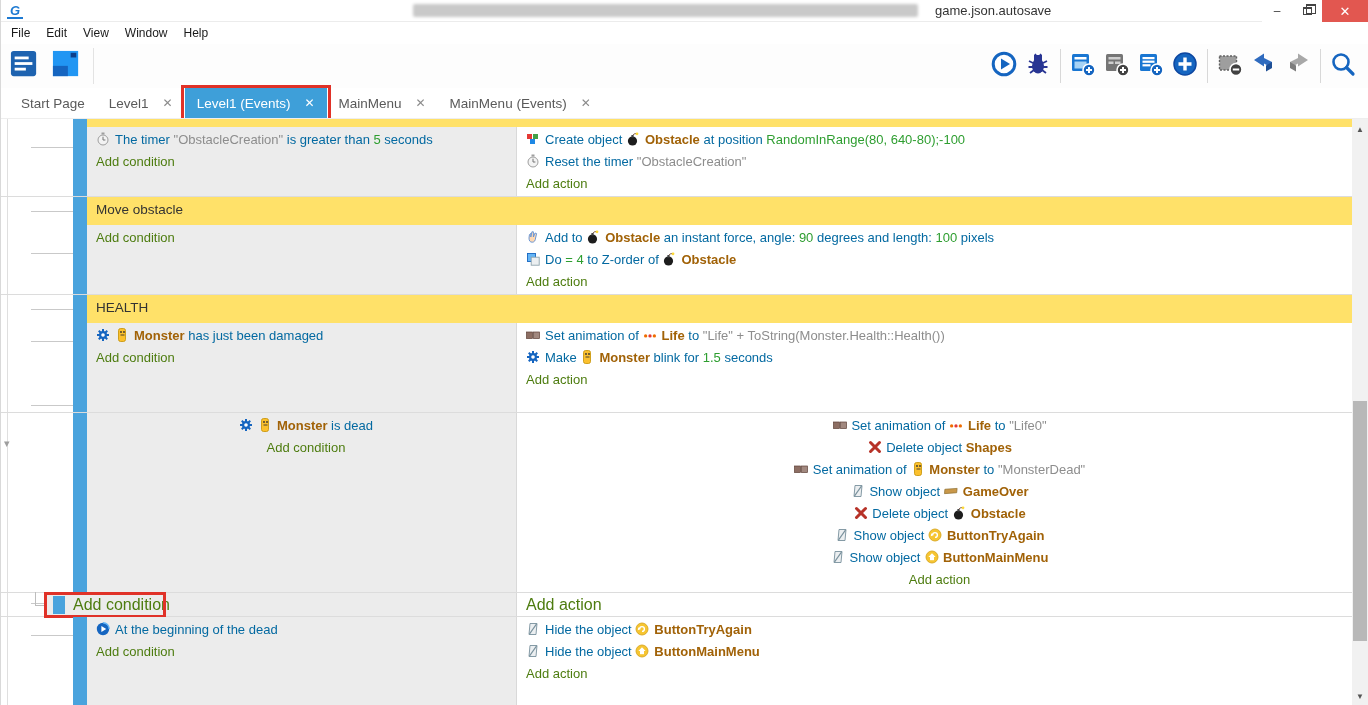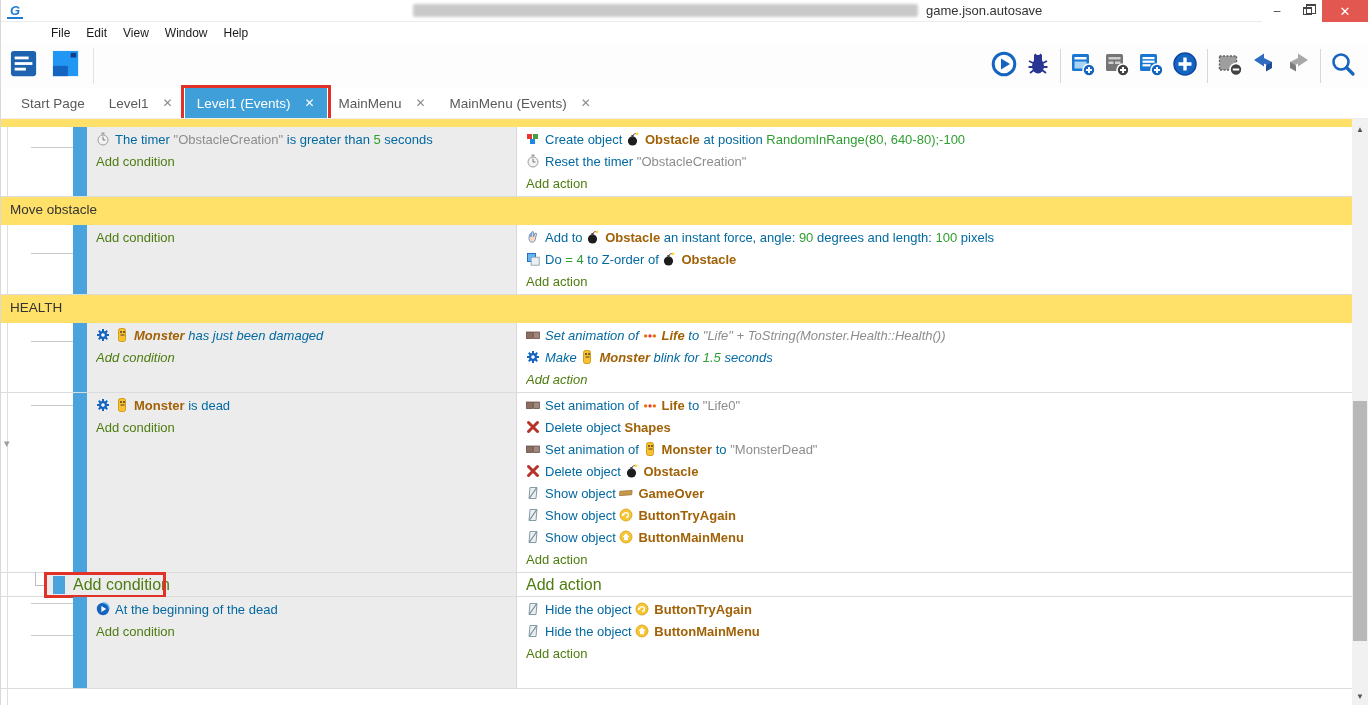--- a/index.html
+++ b/index.html
@@ -4,29 +4,29 @@
 <style>
   * { box-sizing: border-box; margin: 0; padding: 0; }
   html,body { width:1368px; height:705px; overflow:hidden; }
   body { font-family:"Liberation Sans", sans-serif; background:#fff; color:#2a2a2a; }
   .window { width:1368px; height:705px; border-left:1px solid #d9d9d9; position:relative; }
 
   
   .titlebar { height:22px; display:flex; align-items:center; background:#fff; border-bottom:1px solid #ececec; position:relative; }
   .appicon { width:16px; height:16px; margin:0 6px 0 6px; font-weight:bold; font-style:italic; font-size:13px; color:#1e7ad2; line-height:16px; text-align:center; border-bottom:2px solid #1e7ad2; }
   .title-redaction { width:505px; height:13px; background:#c9c9c9; filter:blur(1.5px); margin-left:384px; border-radius:2px; }
-  .title-text { font-size:13px; color:#333; margin-left:8px; white-space:nowrap; }
+  .title-text { font-size:13px; color:#333; margin-left:17px; white-space:nowrap; }
   .win-controls { position:absolute; right:0; top:0; height:22px; display:flex; }
   .win-btn { width:30px; height:22px; border:none; background:#fff; font-size:12px; color:#444; cursor:default; display:flex; align-items:center; justify-content:center; }
   .win-btn.close { width:46px; background:#e25750; color:#fff; font-size:13px; }
   .restore-glyph { display:inline-block; width:9px; height:8px; border:1px solid #444; border-top-width:2px; position:relative; }
   .restore-glyph:before { content:""; position:absolute; left:2px; top:-5px; width:8px; height:7px; border:1px solid #444; border-top-width:2px; }
 
   
-  .menubar { height:22px; display:flex; align-items:center; background:#fff; font-size:12px; color:#1a1a1a;margin-left:40px; }
+  .menubar { height:22px; display:flex; align-items:center; background:#fff; font-size:12px; color:#1a1a1a; }
   .menu-item { padding:2px 8px; cursor:default; }
   .menu-item:first-child { margin-left:2px; }
 
   
   .toolbar { height:44px; display:flex; align-items:center; background:#fdfdfd; padding:0 8px; }
   .tb-left { display:flex; align-items:center; gap:12px; }
   .tb-spacer { flex:1; }
   .tb-right { display:flex; align-items:center; }
   .tb-btn { width:30px; height:30px; display:flex; align-items:center; justify-content:center; cursor:default; }
   .tb-right .tb-btn { width:34px; height:30px; }
@@ -41,21 +41,21 @@
   .tab.selected .tab-close { color:#fff; }
   .tab-annotation { position:absolute; left:-4px; top:-3px; right:-4px; bottom:-3px; border:3px solid #e03228; pointer-events:none; }
 
   
   .events { position:relative; height:587px; background:#fff; overflow:hidden; border-top:1px solid #eee; }
   .events-rows { position:absolute; left:0; top:0; width:1352px; }
   .row { display:flex; width:1352px; position:relative; }
   .row .gutter-pad { width:72px; flex:none; }
   .row .sel-bar { width:14px; flex:none; background:#4aa3dd; }
   .row.comment .comment-body { flex:1; background:#ffe169; font-size:13.5px; color:#333; padding:5px 0 0 9px; }
-  .row.comment { height:28px;flex-direction:column; }
+  .row.comment { height:28px; }
   .row.comment.partial { height:8px; }
   .row.event { border-bottom:1px solid #dcdcdc; }
   .cond-cell { width:430px; flex:none; background:#ececec; padding:2px 0 0 9px; border-right:1px solid #d9d9d9; }
   .act-cell { flex:1; background:#fff; padding:2px 0 0 9px; }
   .line { height:22px; line-height:22px; font-size:13px; white-space:nowrap; overflow:hidden; }
   .line .ic { display:inline-block; width:15px; height:14px; vertical-align:-2px; margin-right:4px; }
   .line .ic svg { width:14px; height:14px; }
   .seg-p { color:#0369a1; }
   .seg-o { color:#a16207; font-weight:bold; }
   .seg-v { color:#2e9e30; }
@@ -313,21 +313,21 @@
                   <circle cx="11" cy="1.8" r="1.4" fill="#fdd835"></circle>
                 </svg></span><span class="seg-o">Obstacle</span></div>
             <div class="line add-link">Add action</div>
           </div>
         </div>
         <div class="row comment">
           <div class="gutter-pad"></div>
           <div class="sel-bar"></div>
           <div class="comment-body">HEALTH</div>
         </div>
-        <div class="row event" style="height: 70px; font-style: italic;">
+        <div class="row event" style="height: 90px;">
           <div class="gutter-pad"></div>
           <div class="sel-bar"></div>
           <div class="cond-cell">
             <div class="line"><span class="ic"><svg viewBox="0 0 14 14">
                   <g fill="#1565c0">
                     <rect x="6" y="1" width="2" height="12"></rect>
                     <rect x="1" y="6" width="12" height="2"></rect>
                     <rect x="6" y="1" width="2" height="12" transform="rotate(45 7 7)"></rect>
                     <rect x="6" y="1" width="2" height="12" transform="rotate(-45 7 7)"></rect>
                     <circle cx="7" cy="7" r="4"></circle>
@@ -361,21 +361,21 @@
                   <circle cx="7" cy="7" r="1.8" fill="#fff"></circle>
                 </svg></span><span class="seg-p">Make </span><span class="ic"><svg viewBox="0 0 14 14">
                   <rect x="3.5" y="0.5" width="7" height="13" rx="2" fill="#fbc02d" stroke="#c49000" stroke-width="0.8"></rect>
                   <circle cx="6" cy="4" r="0.9" fill="#333"></circle>
                   <circle cx="9" cy="4" r="0.9" fill="#333"></circle>
                   <path d="M5.5 7 L9.5 7" stroke="#333" stroke-width="0.9"></path>
                 </svg></span><span class="seg-o">Monster</span><span class="seg-p"> blink for </span><span class="seg-v">1.5</span><span class="seg-p"> seconds</span></div>
             <div class="line add-link">Add action</div>
           </div>
         </div>
-        <div class="row event" style="height: 180px;">
+        <div class="row event" style="height: 180px; text-align: center;">
           <div class="gutter-pad"></div>
           <div class="sel-bar"></div>
           <div class="cond-cell">
             <div class="line"><span class="ic"><svg viewBox="0 0 14 14">
                   <g fill="#1565c0">
                     <rect x="6" y="1" width="2" height="12"></rect>
                     <rect x="1" y="6" width="12" height="2"></rect>
                     <rect x="6" y="1" width="2" height="12" transform="rotate(45 7 7)"></rect>
                     <rect x="6" y="1" width="2" height="12" transform="rotate(-45 7 7)"></rect>
                     <circle cx="7" cy="7" r="4"></circle>
@@ -404,33 +404,33 @@
             <div class="line"><span class="ic"><svg viewBox="0 0 14 14">
                   <rect x="0.5" y="4" width="6" height="6.5" fill="#8d6e63" stroke="#5d4037" stroke-width="0.7"></rect>
                   <rect x="7.5" y="4" width="6" height="6.5" fill="#a1887f" stroke="#5d4037" stroke-width="0.7"></rect>
                 </svg></span><span class="seg-p">Set animation of </span><span class="ic"><svg viewBox="0 0 14 14">
                   <rect x="3.5" y="0.5" width="7" height="13" rx="2" fill="#fbc02d" stroke="#c49000" stroke-width="0.8"></rect>
                   <circle cx="6" cy="4" r="0.9" fill="#333"></circle>
                   <circle cx="9" cy="4" r="0.9" fill="#333"></circle>
                   <path d="M5.5 7 L9.5 7" stroke="#333" stroke-width="0.9"></path>
                 </svg></span><span class="seg-o">Monster</span><span class="seg-p"> to </span><span class="seg-s">"MonsterDead"</span></div>
             <div class="line"><span class="ic"><svg viewBox="0 0 14 14">
+                  <polygon points="4,1.5 11,1.5 10,12.5 3,12.5" fill="#eceff1" stroke="#78909c" stroke-width="0.9"></polygon>
+                  <path d="M10.5 2 L3.5 12" stroke="#78909c" stroke-width="1.3"></path>
+                </svg></span><span class="seg-p">Show object </span><span class="ic"><svg viewBox="0 0 16 14">
+                  <polygon points="1,5 15,4 14.5,9 0.5,10" fill="#c9984a" stroke="#8d6e30" stroke-width="0.8"></polygon>
+                </svg></span><span class="seg-o">GameOver</span></div>
+            <div class="line"><span class="ic"><svg viewBox="0 0 14 14">
                   <path d="M2.5 2.5 L11.5 11.5 M11.5 2.5 L2.5 11.5" stroke="#b73228" stroke-width="3" stroke-linecap="round"></path>
                 </svg></span><span class="seg-p">Delete object </span><span class="ic"><svg viewBox="0 0 14 14">
                   <circle cx="6.5" cy="9" r="4.6" fill="#1d1d1d"></circle>
                   <rect x="5.4" y="3" width="2.2" height="2.6" fill="#424242"></rect>
                   <path d="M7 3 Q9 .8 10.6 1.8" stroke="#795548" fill="none"></path>
                   <circle cx="11" cy="1.8" r="1.4" fill="#fdd835"></circle>
                 </svg></span><span class="seg-o">Obstacle</span></div>
-            <div class="line"><span class="ic"><svg viewBox="0 0 14 14">
-                  <polygon points="4,1.5 11,1.5 10,12.5 3,12.5" fill="#eceff1" stroke="#78909c" stroke-width="0.9"></polygon>
-                  <path d="M10.5 2 L3.5 12" stroke="#78909c" stroke-width="1.3"></path>
-                </svg></span><span class="seg-p">Show object </span><span class="ic"><svg viewBox="0 0 16 14">
-                  <polygon points="1,5 15,4 14.5,9 0.5,10" fill="#c9984a" stroke="#8d6e30" stroke-width="0.8"></polygon>
-                </svg></span><span class="seg-o">GameOver</span></div>
             <div class="line"><span class="ic"><svg viewBox="0 0 14 14">
                   <polygon points="4,1.5 11,1.5 10,12.5 3,12.5" fill="#eceff1" stroke="#78909c" stroke-width="0.9"></polygon>
                   <path d="M10.5 2 L3.5 12" stroke="#78909c" stroke-width="1.3"></path>
                 </svg></span><span class="seg-p">Show object </span><span class="ic"><svg viewBox="0 0 14 14">
                   <circle cx="7" cy="7" r="6" fill="#f6c531" stroke="#d8a723" stroke-width="0.9"></circle>
                   <path d="M4.6 7 A2.4 2.4 0 1 1 7 9.4" stroke="#fff" stroke-width="1.4" fill="none"></path>
                   <polygon points="3.2,5.2 5.6,7.2 2.8,8.2" fill="#fff"></polygon>
                 </svg></span><span class="seg-o">ButtonTryAgain</span></div>
             <div class="line"><span class="ic"><svg viewBox="0 0 14 14">
                   <polygon points="4,1.5 11,1.5 10,12.5 3,12.5" fill="#eceff1" stroke="#78909c" stroke-width="0.9"></polygon>

